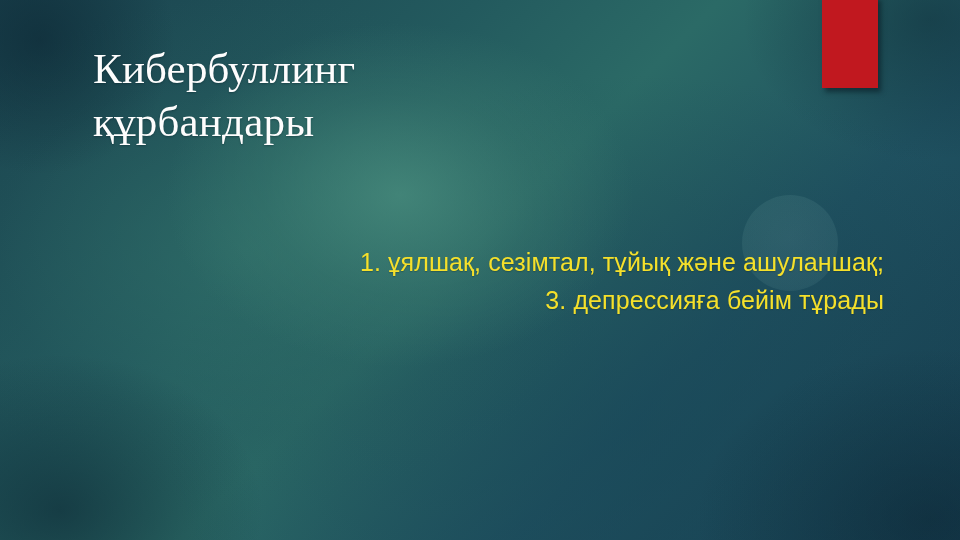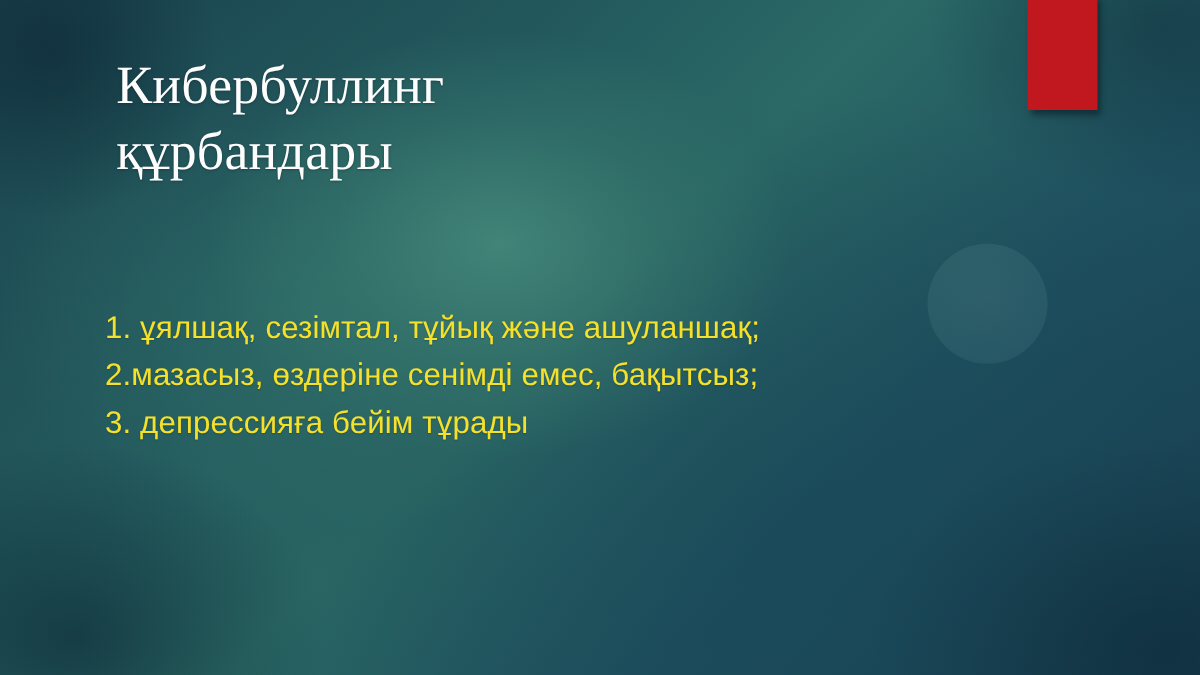--- a/index.html
+++ b/index.html
@@ -74,20 +74,21 @@
   }
 
   .body-list {
     position: absolute;
     left: 84px;
     top: 243px;
     width: 800px;
     margin: 0;
     padding: 0;
     list-style: none;
+    text-align: right;
   }
   .body-list li {
     font-family: "Liberation Sans", "DejaVu Sans", sans-serif;
     font-size: 25px;
     line-height: 38px;
     color: #f5e02b;
     letter-spacing: 0.1px;
     white-space: pre;
     text-shadow: 0 1px 1px rgba(20,50,45,0.35);
   }
@@ -101,17 +102,16 @@
 
   <div class="glow-circle"></div>
 
   <div class="accent-block"></div>
 
   <h1 class="title">Кибербуллинг
 құрбандары</h1>
 
   <ul class="body-list">
     <li>1. ұялшақ, сезімтал, тұйық және ашуланшақ;</li>
-    <li>2.мазасыз, өздеріне сенімді емес, бақытсыз;</li>
     <li>3. депрессияға бейім тұрады</li>
   </ul>
 
 </div>
 
 </body></html>

